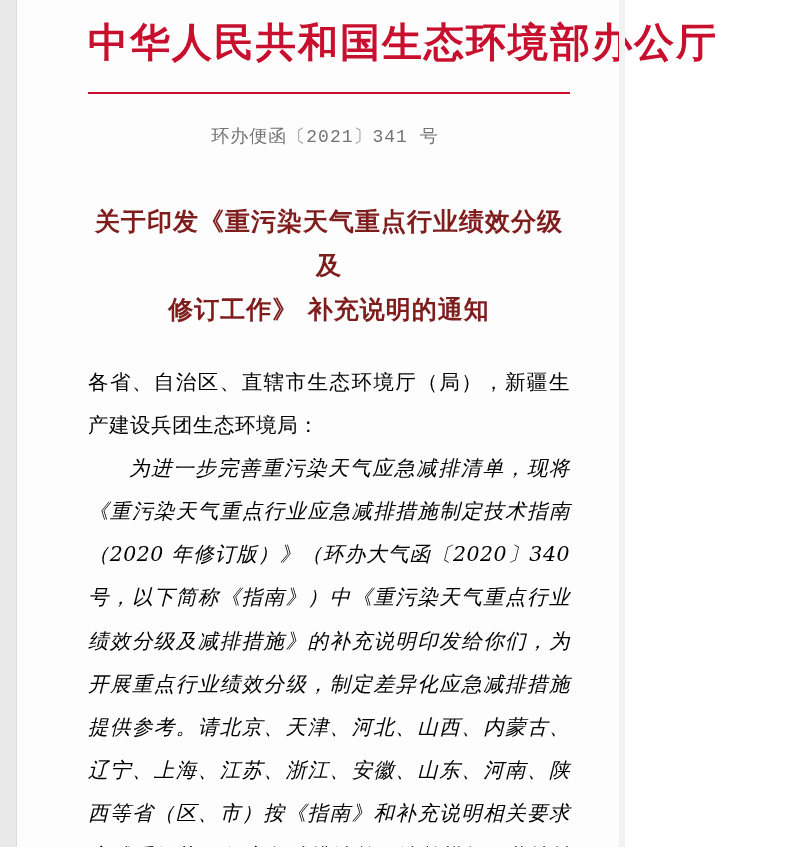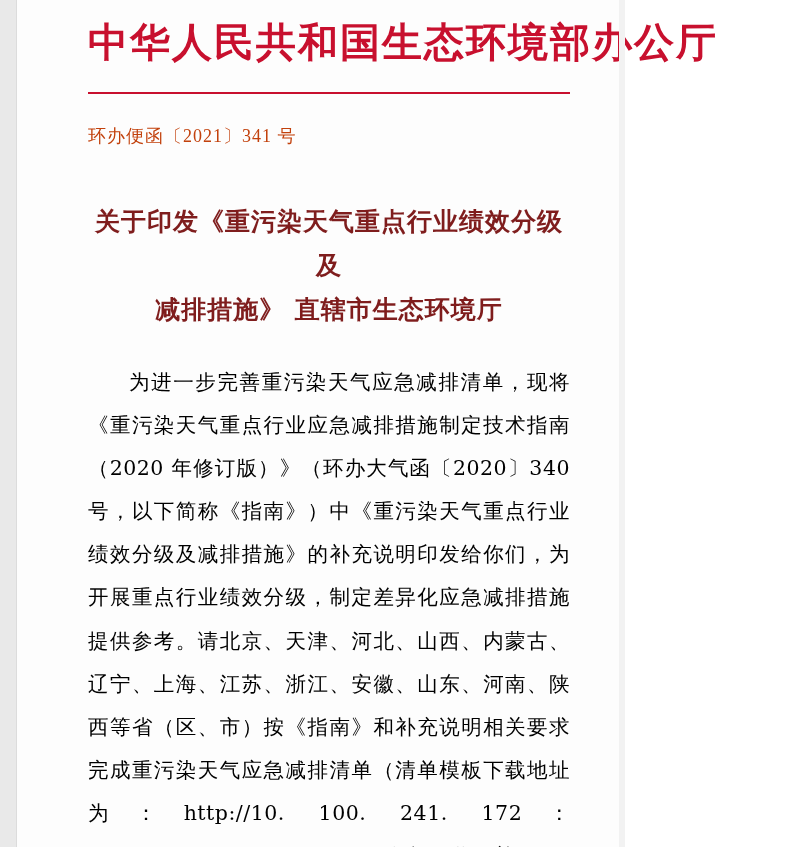--- a/index.html
+++ b/index.html
@@ -55,26 +55,26 @@
   }
   .letterhead-rule {
     margin: 26px auto 0 auto;
     height: 2px;
     background: #c8102e;
     width: 100%;
   }
 
   .docnumber {
     margin-top: 30px;
-    text-align: left;
+    text-align: center;
     font-size: 18px;
-    color: #c2410c;
+    color: #737373;
     letter-spacing: 1px;
     padding-right: 8px;
-    font-family: Liberation Serif, serif;
+    font-family: Liberation Mono, monospace;
   }
 
   .doc-title {
     margin-top: 52px;
     text-align: center;
     font-size: 25px;
     font-weight: bold;
     line-height: 1.75;
     color: #7f1d1d;
     letter-spacing: 1px;
@@ -112,20 +112,21 @@
 
   <div class="letterhead">
     <div class="letterhead-title">中华人民共和国生态环境部办公厅</div>
     <div class="letterhead-rule"></div>
   </div>
 
   <div class="docnumber">环办便函〔2021〕341 号</div>
 
   <div class="doc-title">
     <span class="line1">关于印发《重污染天气重点行业绩效分级及</span>
-    <span class="line2">减排措施》 直辖市生态环境厅</span>
+    <span class="line2">修订工作》 补充说明的通知</span>
   </div>
 
   <div class="body-text">
+    <p class="para">各省、自治区、直辖市生态环境厅（局），新疆生产建设兵团生态环境局：</p>
     <p class="para indent">为进一步完善重污染天气应急减排清单，现将《重污染天气重点行业应急减排措施制定技术指南（2020 年修订版）》（环办大气函〔2020〕340 号，以下简称《指南》）中《重污染天气重点行业绩效分级及减排措施》的补充说明印发给你们，为开展重点行业绩效分级，制定差异化应急减排措施提供参考。请北京、天津、河北、山西、内蒙古、辽宁、上海、江苏、浙江、安徽、山东、河南、陕西等省（区、市）按《指南》和补充说明相关要求完成重污染天气应急减排清单（清单模板下载地址为：http://10. 100. 241. 172：8011/hpwe/loginpage. vm）修订工作，并于</p>
   </div>
 
 </div>
 
 </body></html>

